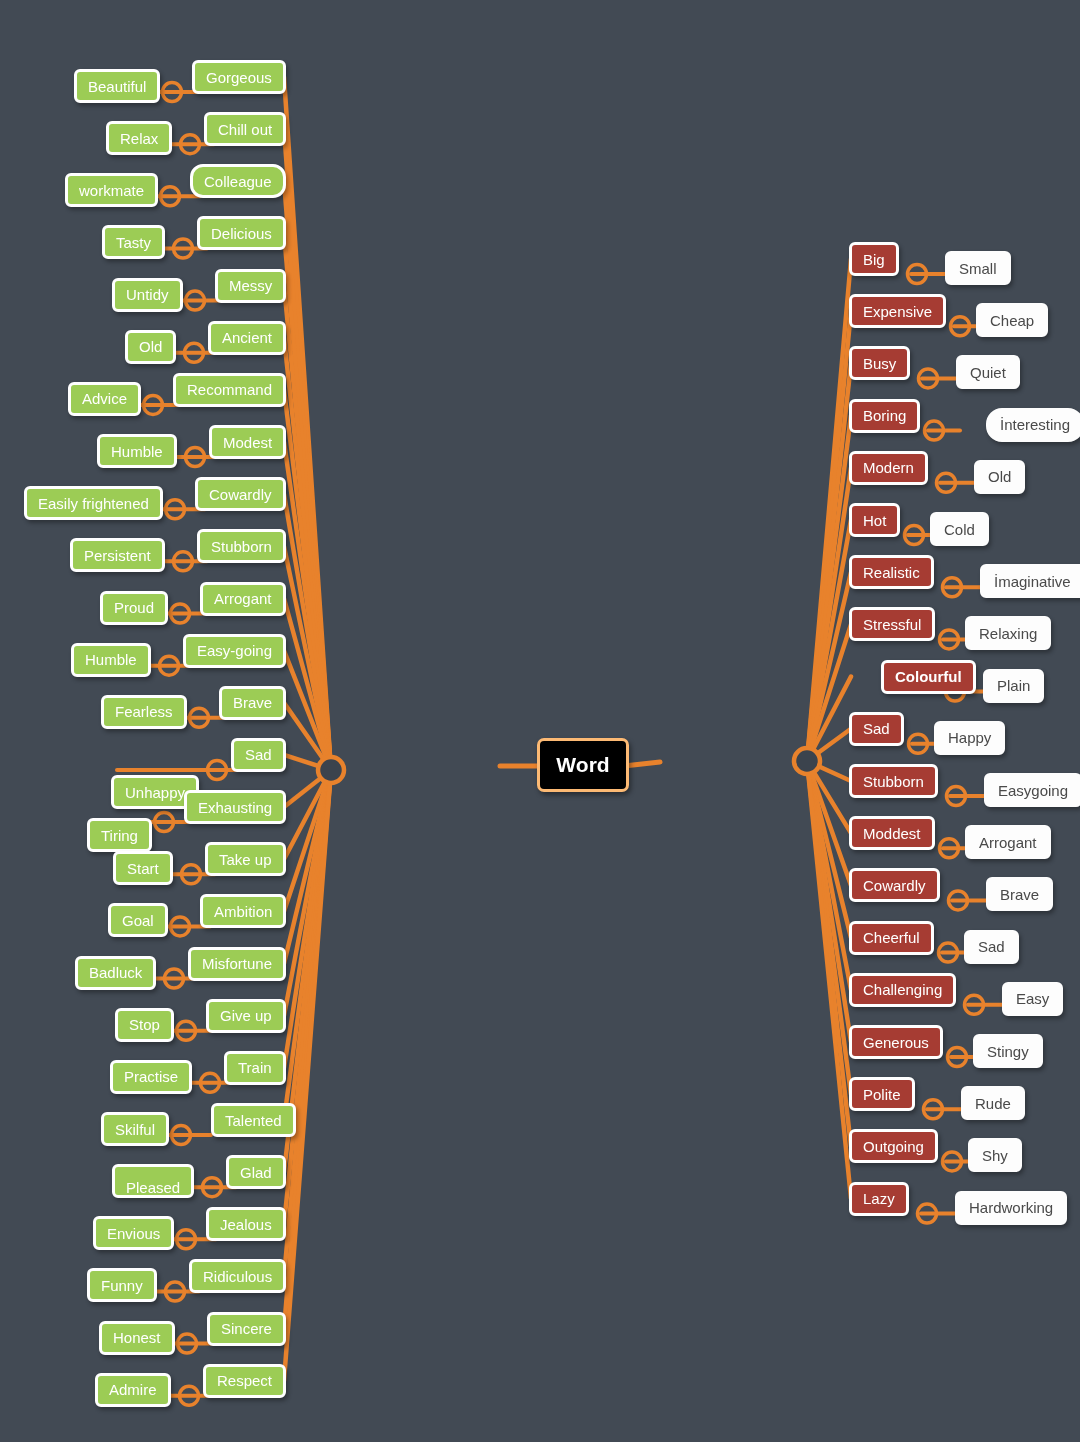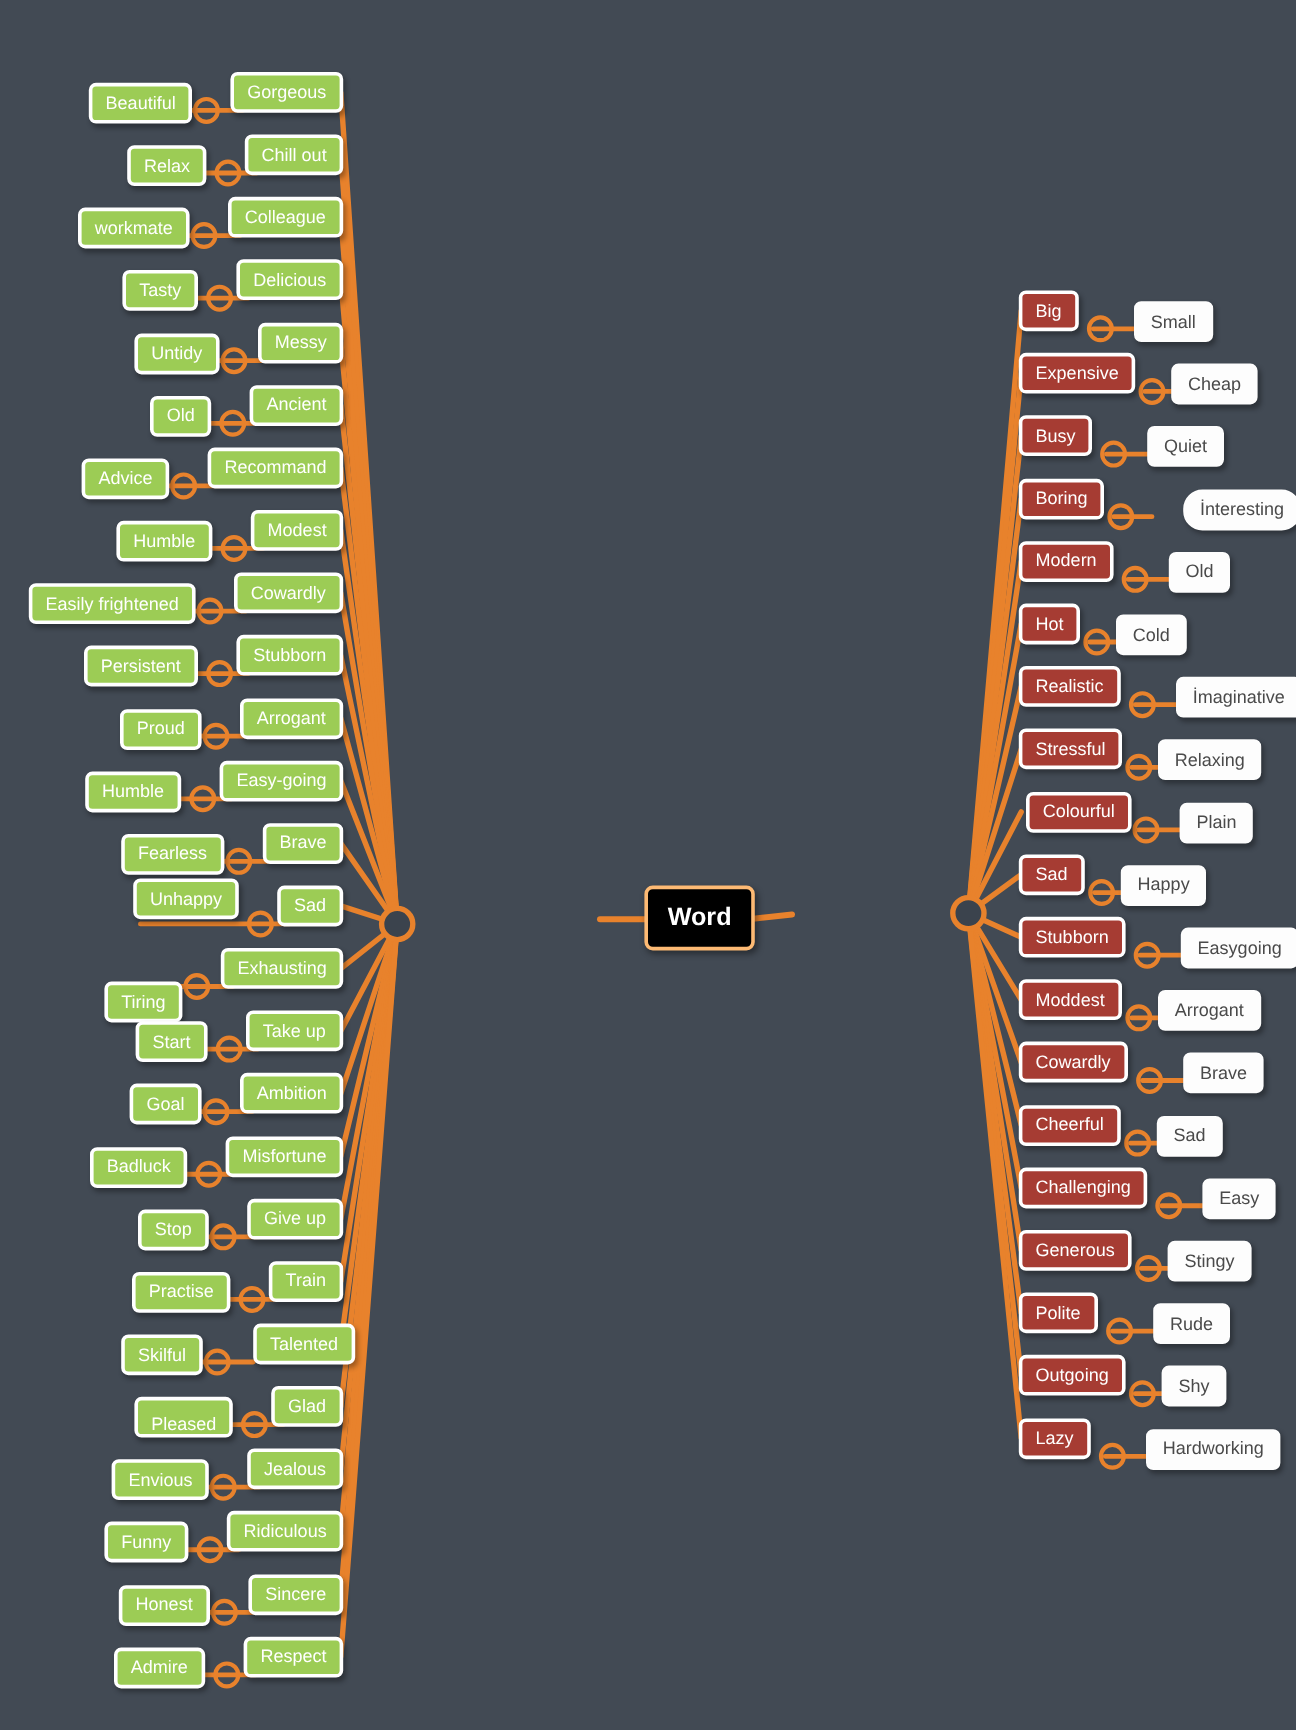--- a/index.html
+++ b/index.html
@@ -204,21 +204,21 @@
       </div>
       <div class="node green" style="left: 106px; top: 121.15px;">
         <span>Relax</span>
       </div>
       <div class="node green" style="left: 204px; top: 112.15px;">
         <span>Chill out</span>
       </div>
       <div class="node green" style="left: 65px; top: 173.3px;">
         <span>workmate</span>
       </div>
-      <div class="node green" style="left: 190px; top: 164.3px;">
+      <div class="node green" style="left: 190px; top: 164.3px; border-radius: 13px;">
         <span>Colleague</span>
       </div>
       <div class="node green" style="left: 102px; top: 225.45px;">
         <span>Tasty</span>
       </div>
       <div class="node green" style="left: 197px; top: 216.45px;">
         <span>Delicious</span>
       </div>
       <div class="node green" style="left: 112px; top: 277.6px;">
         <span>Untidy</span>
@@ -267,21 +267,21 @@
       </div>
       <div class="node green" style="left: 183px; top: 633.65px;">
         <span>Easy-going</span>
       </div>
       <div class="node green" style="left: 101px; top: 694.8px;">
         <span>Fearless</span>
       </div>
       <div class="node green" style="left: 219px; top: 685.8px;">
         <span>Brave</span>
       </div>
-      <div class="node green" style="left: 111px; top: 732px;">
+      <div class="node green" style="left: 111px; top: 775px;">
         <span>Unhappy</span>
       </div>
       <div class="node green" style="left: 231px; top: 737.95px;">
         <span>Sad</span>
       </div>
       <div class="node green" style="left: 87px; top: 818px;">
         <span>Tiring</span>
       </div>
       <div class="node green" style="left: 184px; top: 790.1px;">
         <span>Exhausting</span>
@@ -393,21 +393,21 @@
       </div>
       <div class="node white" style="left: 980px; top: 564.2px;">
         <span>İmaginative</span>
       </div>
       <div class="node red" style="left: 849px; top: 607.4px;">
         <span>Stressful</span>
       </div>
       <div class="node white" style="left: 965px; top: 616.4px;">
         <span>Relaxing</span>
       </div>
-      <div class="node red" style="left: 855px; top: 659.6px;">
+      <div class="node red" style="left: 881px; top: 659.6px; font-weight: bold;">
         <span>Colourful</span>
       </div>
       <div class="node white" style="left: 983px; top: 668.6px;">
         <span>Plain</span>
       </div>
       <div class="node red" style="left: 849px; top: 711.8px;">
         <span>Sad</span>
       </div>
       <div class="node white" style="left: 934px; top: 720.8px;">
         <span>Happy</span>

